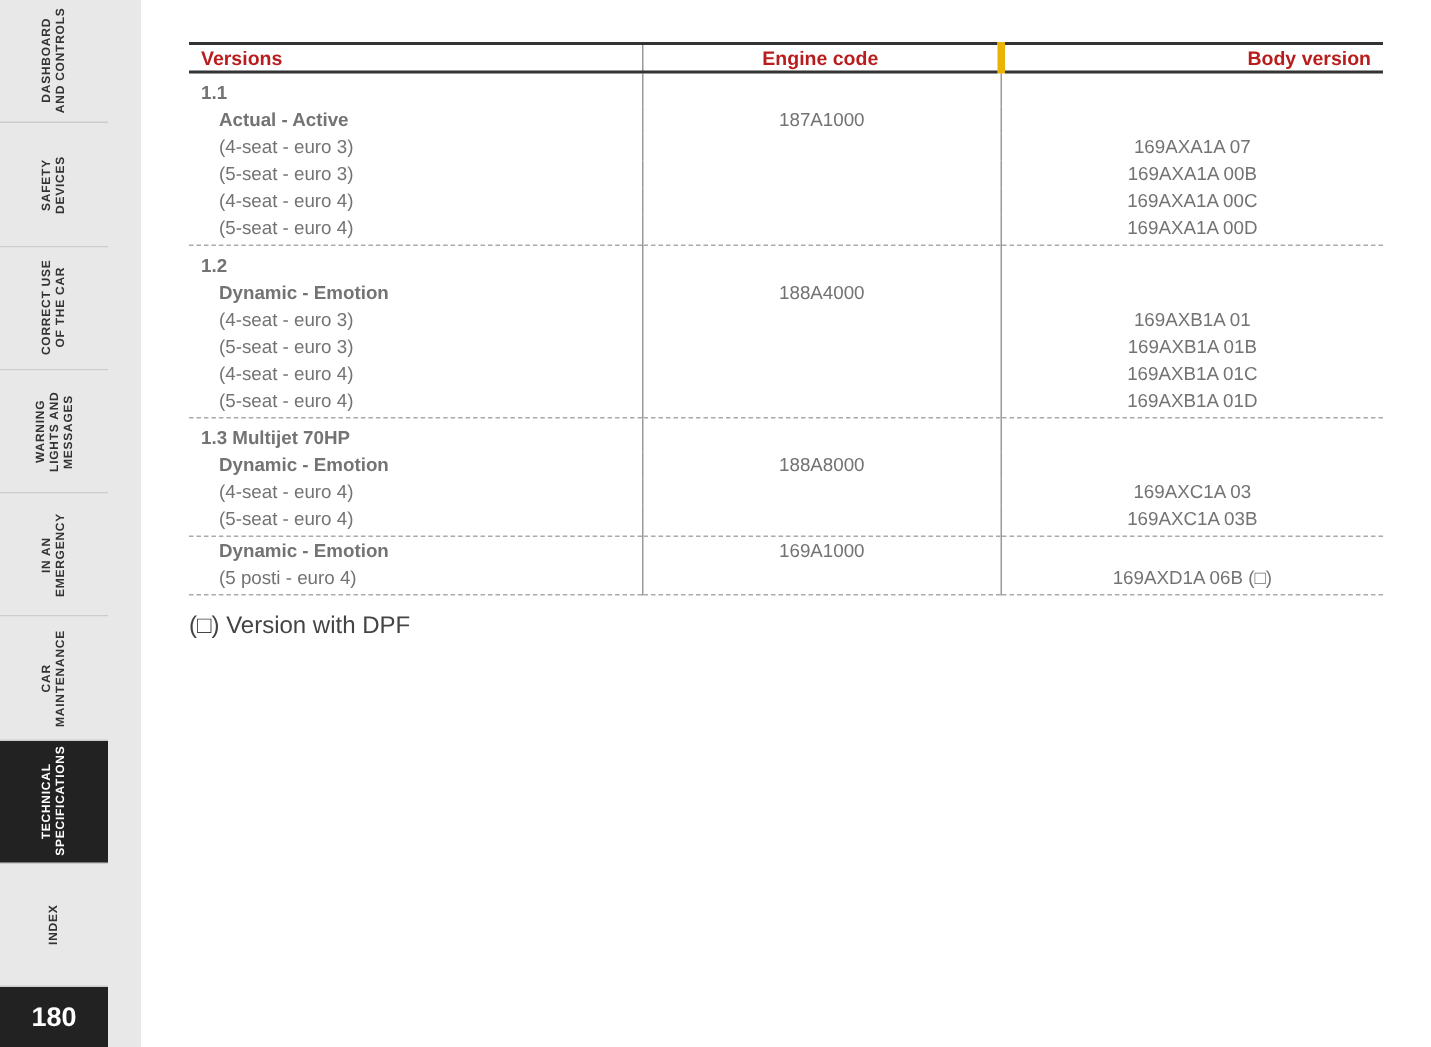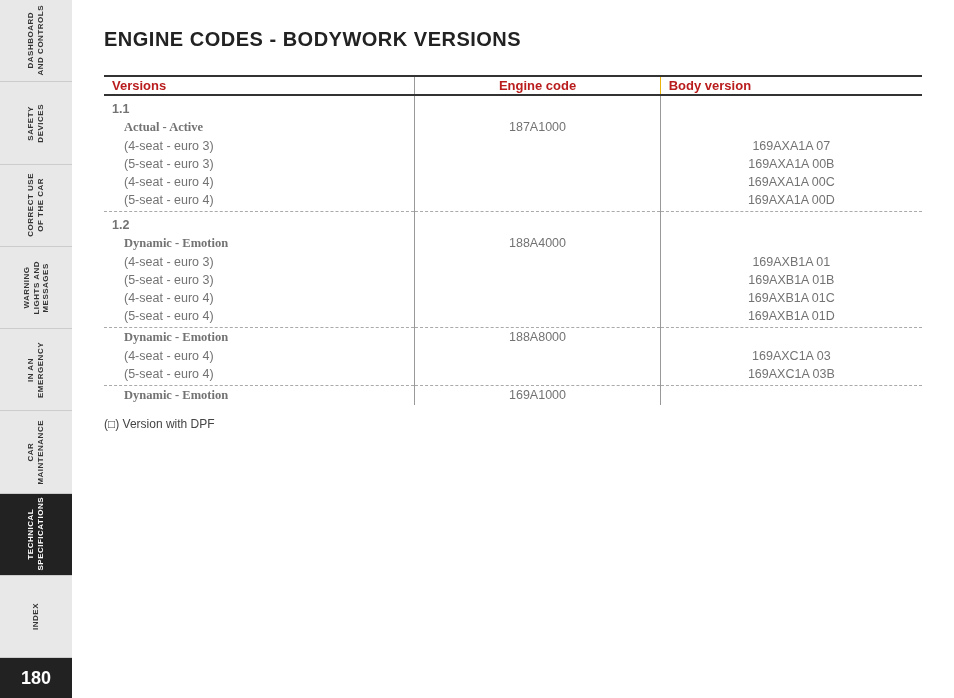--- a/index.html
+++ b/index.html
@@ -9,21 +9,21 @@
       height: 698px;
       font-family: Arial, Helvetica, sans-serif;
       font-size: 13px;
       background: #fff;
       display: flex;
       overflow: hidden;
     }
 
     
     .sidebar {
-      width: 72px;
+      width: 94px;
       height: 698px;
       background: #e8e8e8;
       display: flex;
       flex-direction: column;
       flex-shrink: 0;
     }
 
     .sidebar-item {
       width: 72px;
       flex: 1;
@@ -106,22 +106,22 @@
     .data-table th.col-version {
       width: 38%;
     }
     .data-table th.col-engine {
       width: 30%;
       text-align: center;
       border-left: 1px solid #999;
     }
     .data-table th.col-body {
       width: 32%;
-      text-align: left;
-      border-left: 1px solid #eab308;
+      text-align: right;
+      border-left: 5px solid #eab308;
     }
 
     .data-table tbody tr td {
       padding: 2px 8px;
       vertical-align: top;
       color: #737373;
       font-size: 12.5px;
     }
 
     .data-table td.col-engine {
@@ -135,35 +135,34 @@
 
     .section-header {
       font-weight: bold;
       font-size: 13px;
       padding-top: 6px !important;
     }
 
     .sub-header {
       font-weight: bold;
       font-size: 12.5px;
-      font-family: Liberation Serif, serif;
     }
 
     .section-divider td {
       border-bottom: 1px dashed #aaa;
       padding-bottom: 4px !important;
     }
 
     .section-start td {
       padding-top: 6px !important;
     }
 
     .footnote {
       margin-top: 12px;
-      font-size: 12px;
+      font-size: 16px;
       color: #444;
     }
   </style>
 </head>
 <body>
 
 <div class="sidebar">
   <div class="sidebar-item">
     <span class="sidebar-label">DASHBOARD<br>AND CONTROLS</span>
   </div>
@@ -187,21 +186,20 @@
   </div>
   <div class="sidebar-item">
     <span class="sidebar-label">INDEX</span>
   </div>
   <div class="sidebar-page-number">
     <span>180</span>
   </div>
 </div>
 
 <div class="main-content">
-  <h1 class="page-title">ENGINE CODES - BODYWORK VERSIONS</h1>
 
   <table class="data-table">
     <thead>
       <tr>
         <th class="col-version">Versions</th>
         <th class="col-engine">Engine code</th>
         <th class="col-body">Body version</th>
       </tr>
     </thead>
     <tbody id="table-body">
@@ -261,20 +259,25 @@
         <td style="padding-left:20px;">(4-seat - euro 4)</td>
         <td class="col-engine"></td>
         <td class="col-body">169AXB1A 01C</td>
       </tr>
       <tr class="section-divider">
         <td style="padding-left:20px;">(5-seat - euro 4)</td>
         <td class="col-engine"></td>
         <td class="col-body">169AXB1A 01D</td>
       </tr>
 
+      <tr class="section-start">
+        <td class="section-header">1.3 Multijet 70HP</td>
+        <td class="col-engine"></td>
+        <td class="col-body"></td>
+      </tr>
       <tr>
         <td class="sub-header" style="padding-left:20px;">Dynamic - Emotion</td>
         <td class="col-engine">188A8000</td>
         <td class="col-body"></td>
       </tr>
       <tr>
         <td style="padding-left:20px;">(4-seat - euro 4)</td>
         <td class="col-engine"></td>
         <td class="col-body">169AXC1A 03</td>
       </tr>
@@ -282,19 +285,24 @@
         <td style="padding-left:20px;">(5-seat - euro 4)</td>
         <td class="col-engine"></td>
         <td class="col-body">169AXC1A 03B</td>
       </tr>
 
       <tr>
         <td class="sub-header" style="padding-left:20px;">Dynamic - Emotion</td>
         <td class="col-engine">169A1000</td>
         <td class="col-body"></td>
       </tr>
+      <tr class="section-divider">
+        <td style="padding-left:20px;">(5 posti - euro 4)</td>
+        <td class="col-engine"></td>
+        <td class="col-body">169AXD1A 06B (□)</td>
+      </tr>
     </tbody>
   </table>
 
   <div class="footnote">
     <span>(□) Version with DPF</span>
   </div>
 </div>
 
 </body></html>

